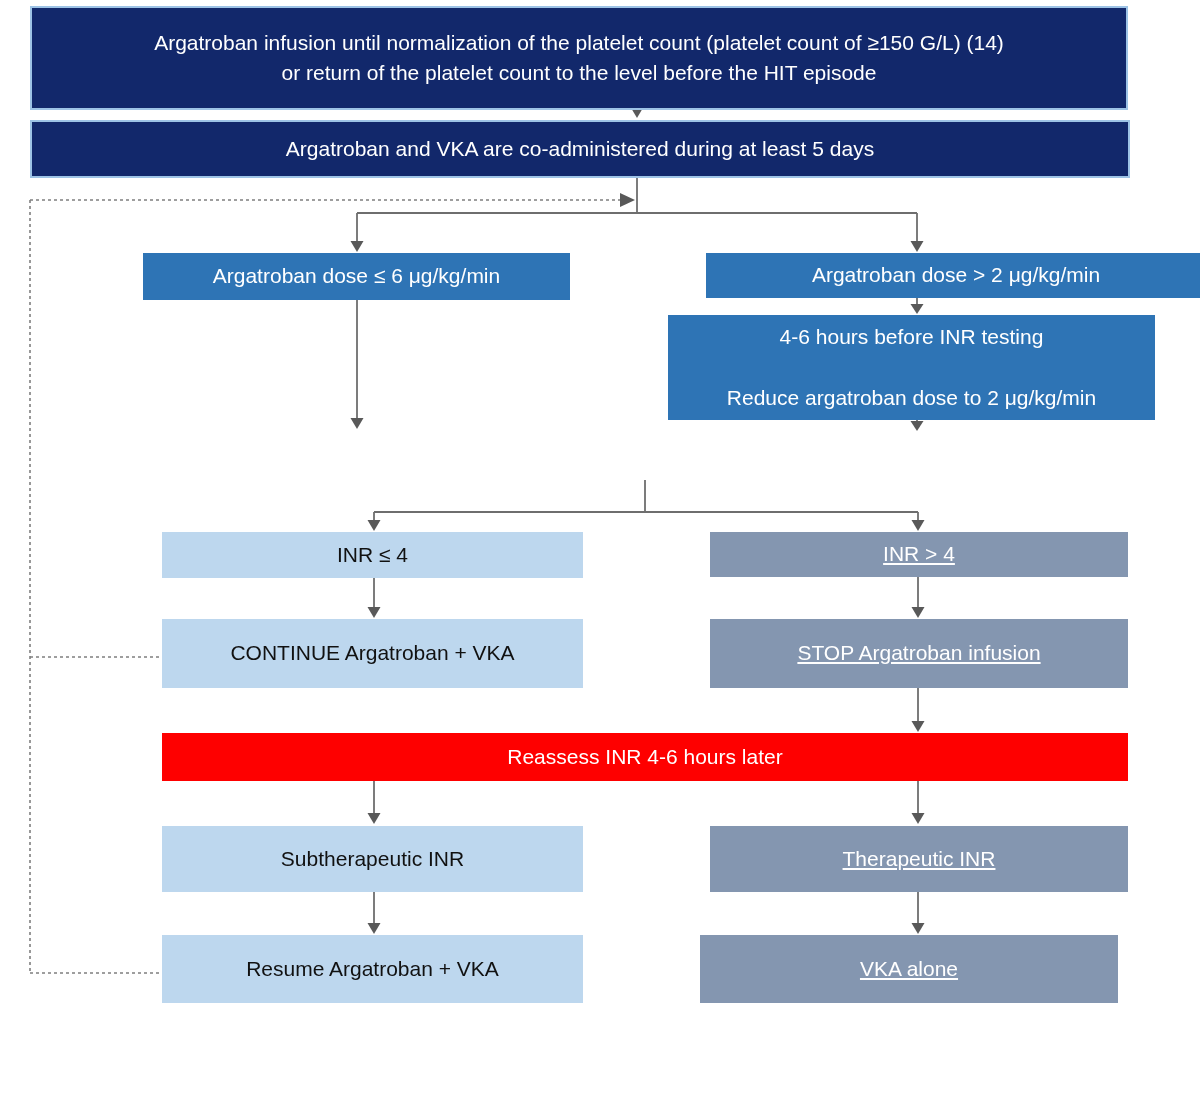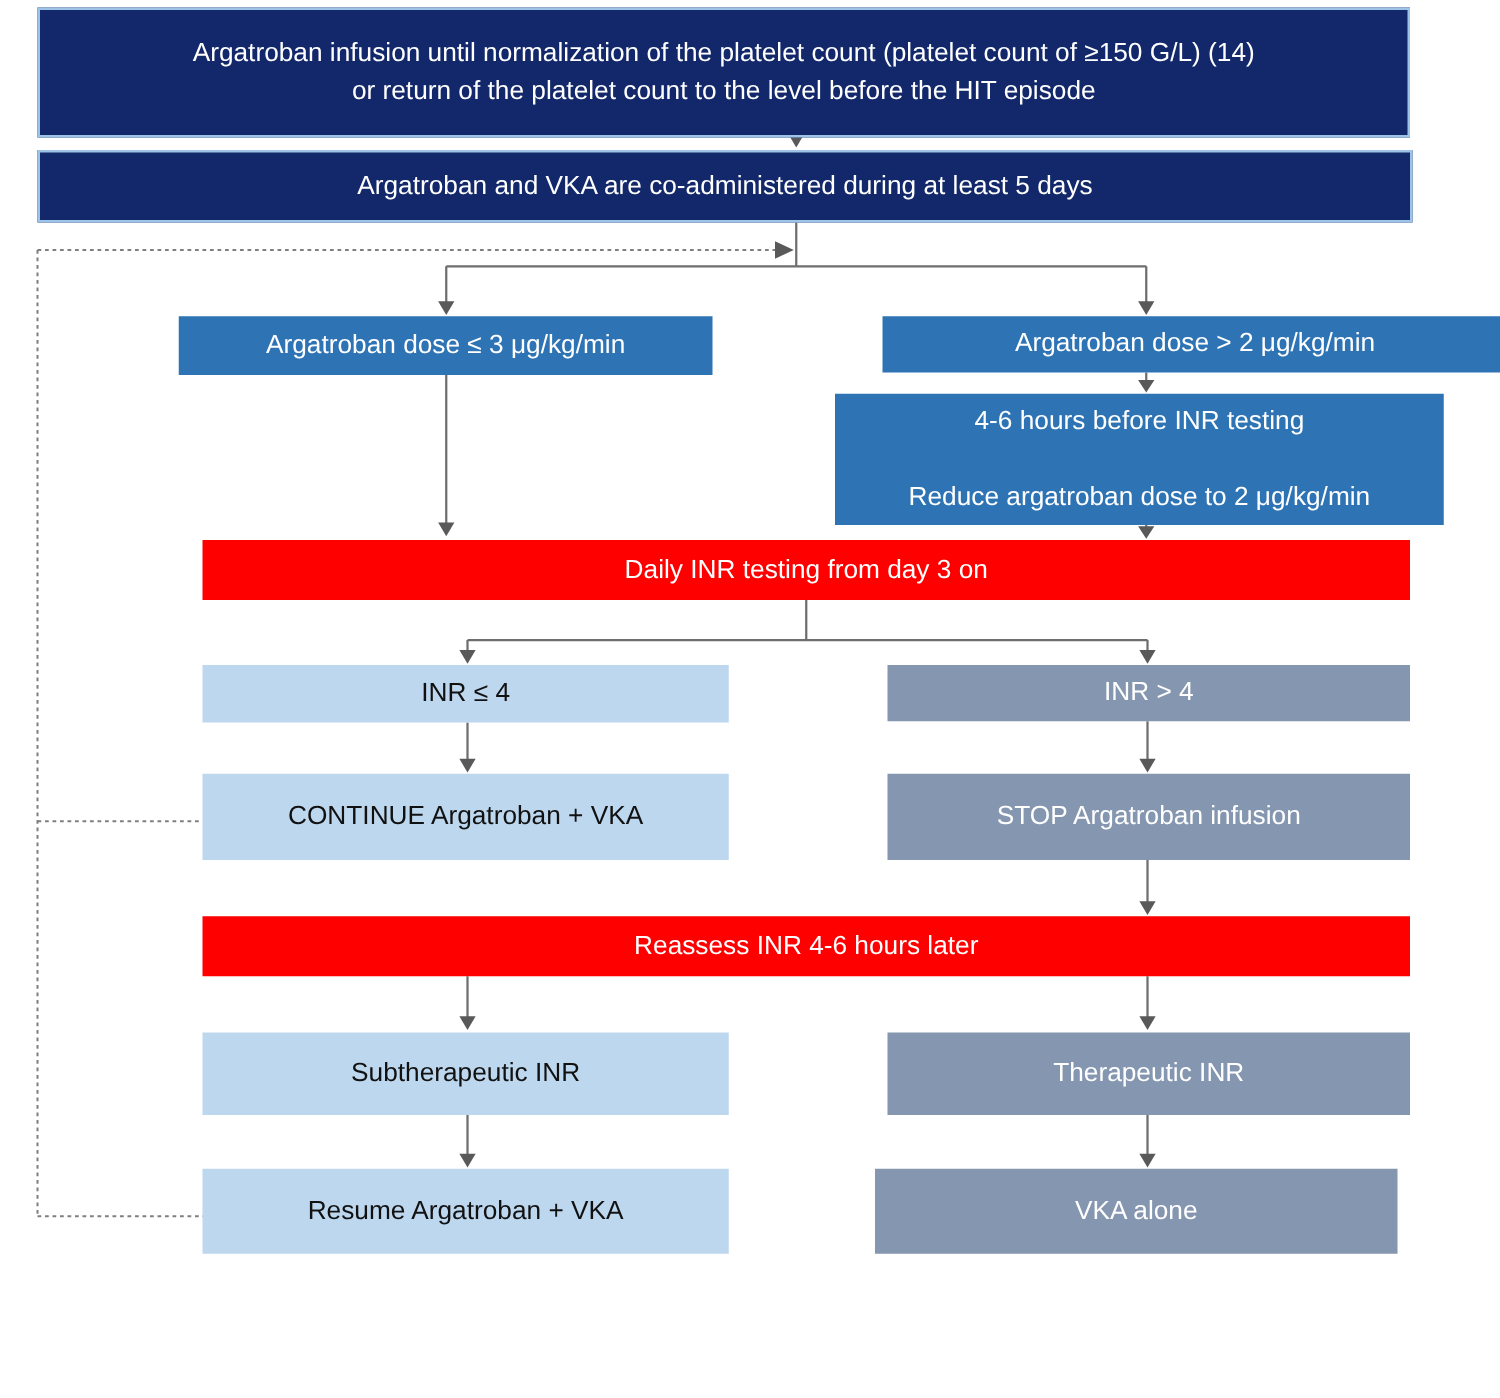--- a/index.html
+++ b/index.html
@@ -8,21 +8,21 @@
     font-family:"Liberation Sans","DejaVu Sans",sans-serif;overflow:hidden;
   }
   .node{
     position:absolute;box-sizing:border-box;display:flex;flex-direction:column;
     align-items:center;justify-content:center;text-align:center;
     font-size:21px;line-height:1.45;
   }
   .navy{background:#12286b;border:2px solid #9dc3e6;color:#ffffff;}
   .blue{background:#2e74b5;color:#ffffff;}
   .lightblue{background:#bdd7ee;color:#111111;}
-  .grayblue{background:#8496b0;color:#ffffff;}
+  .grayblue{background:#8496b0;color:#ffffff;text-decoration:underline;}
   .red{background:#fe0000;color:#ffffff;}
 
   
   #n-platelet      {left:30px;  top:6px;   width:1098px;height:104px;}
   #n-coadmin       {left:30px;  top:120px; width:1100px;height:58px;}
   #n-dose-le2      {left:143px; top:253px; width:427px; height:47px;}
   #n-dose-gt2      {left:706px; top:253px; width:500px; height:45px;text-align:right;}
   #n-reduce        {left:668px; top:315px; width:487px; height:105px;gap:30px;}
   #n-daily-inr     {left:162px; top:432px; width:966px; height:48px;}
   #n-inr-le4       {left:162px; top:532px; width:421px; height:46px;}
@@ -102,35 +102,32 @@
   <div class="node navy" id="n-platelet">
     <span>Argatroban infusion until normalization of the platelet count (platelet count of ≥150 G/L) (14)</span>
     <span>or return of the platelet count to the level before the HIT episode</span>
   </div>
 
   <div class="node navy" id="n-coadmin">
     <span>Argatroban and VKA are co-administered during at least 5 days</span>
   </div>
 
   <div class="node blue" id="n-dose-le2">
-    <span>Argatroban dose ≤ 3 μg/kg/min</span>
+    <span>Argatroban dose ≤ 6 μg/kg/min</span>
   </div>
 
   <div class="node blue" id="n-dose-gt2">
     <span>Argatroban dose &gt; 2 μg/kg/min</span>
   </div>
 
   <div class="node blue" id="n-reduce">
     <span>4-6 hours before INR testing</span>
     <span>Reduce argatroban dose to 2 μg/kg/min</span>
   </div>
 
-  <div class="node red" id="n-daily-inr">
-    <span>Daily INR testing from day 3 on</span>
-  </div>
 
   <div class="node lightblue" id="n-inr-le4">
     <span>INR ≤ 4</span>
   </div>
 
   <div class="node grayblue" id="n-inr-gt4">
     <span>INR &gt; 4</span>
   </div>
 
   <div class="node lightblue" id="n-continue">

